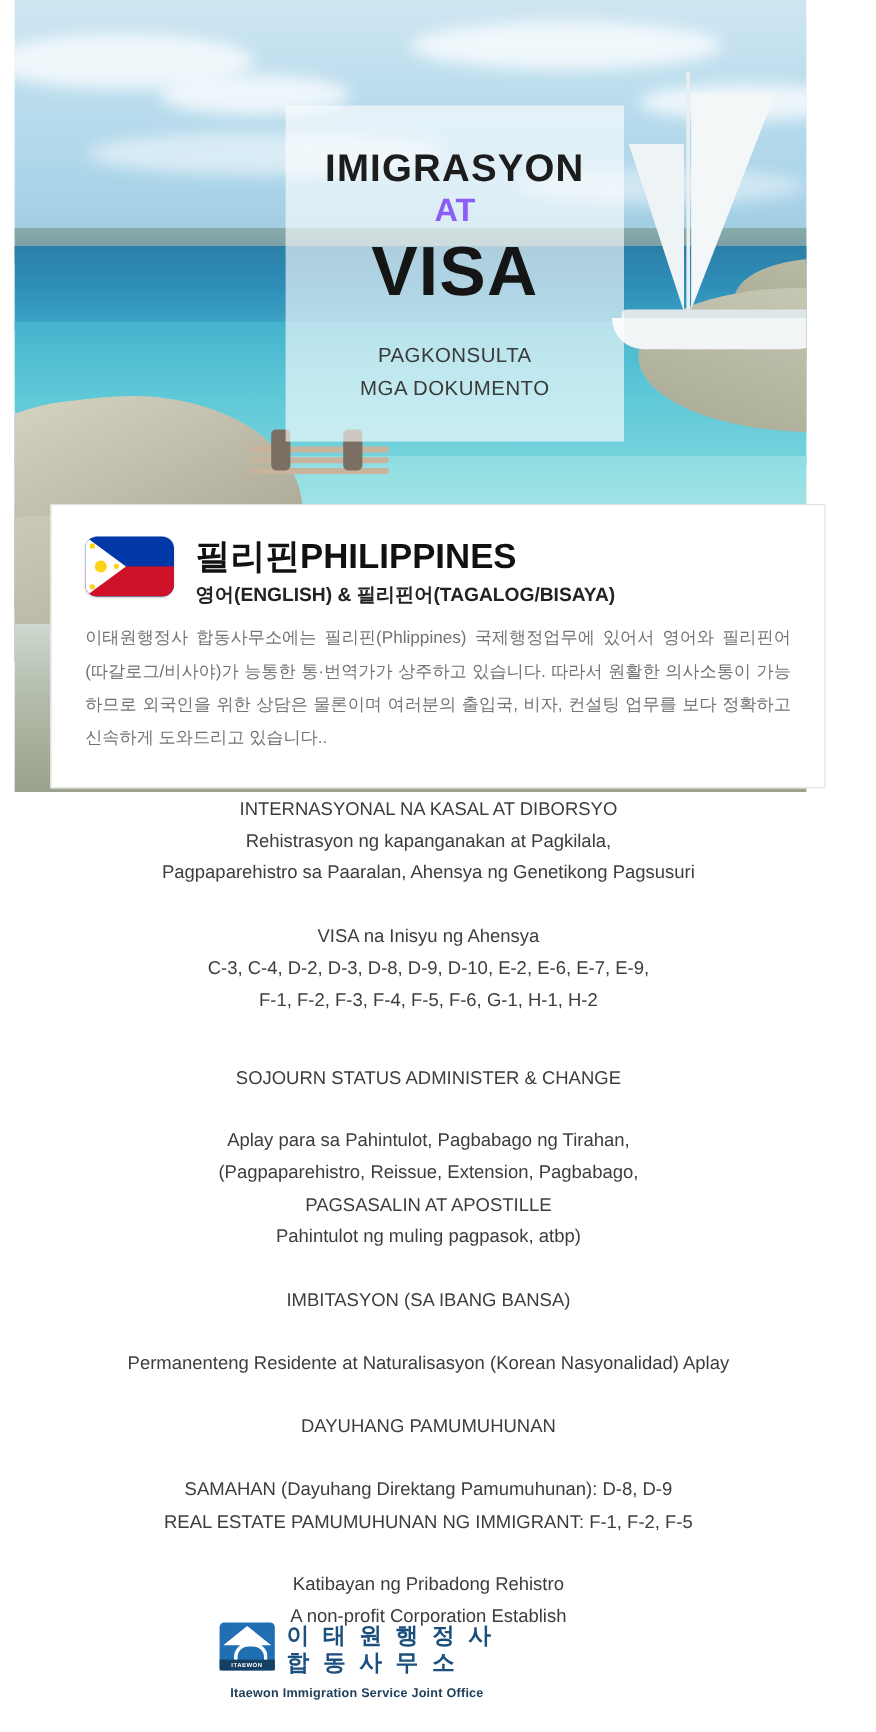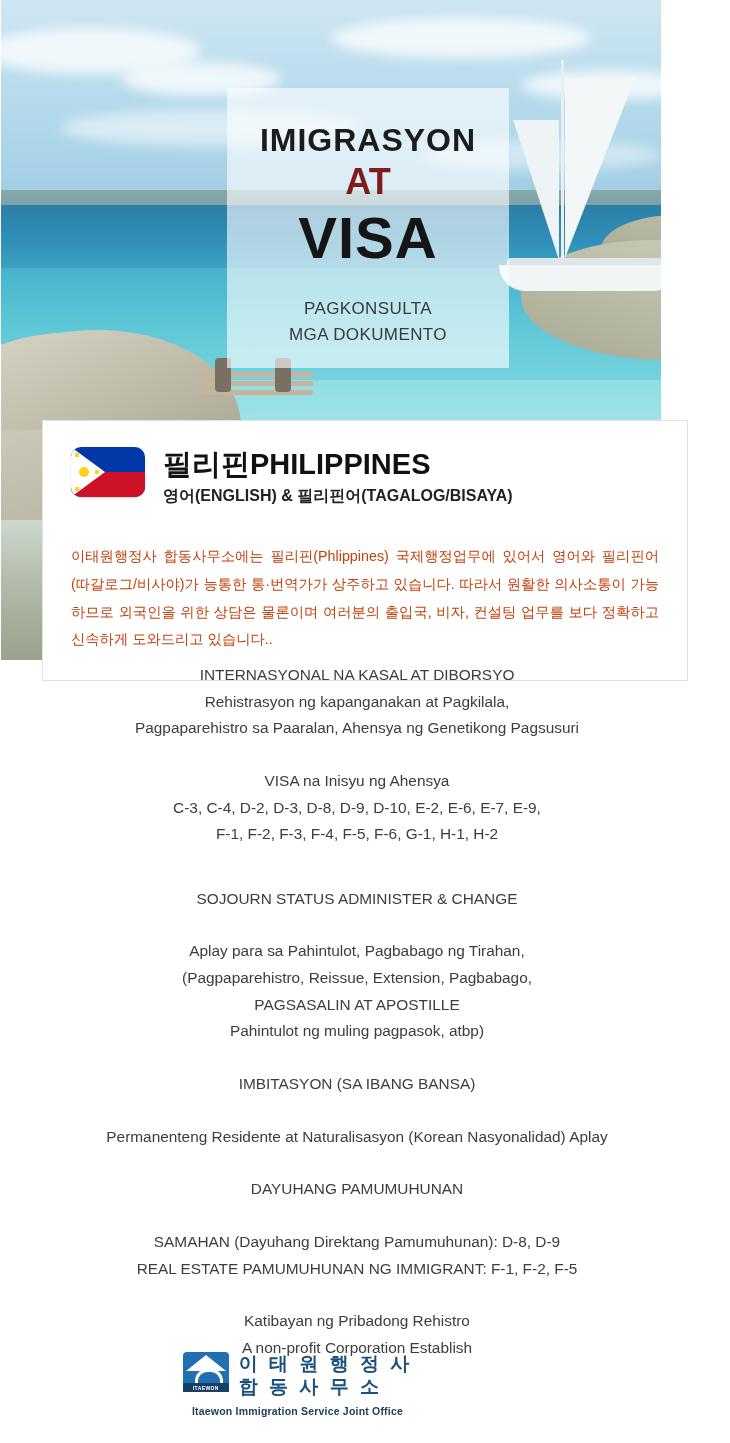--- a/index.html
+++ b/index.html
@@ -12,21 +12,21 @@
     height: 1443px;
     position: relative;
     font-family: "Liberation Sans", sans-serif;
     color: #333;
     overflow: hidden;
   }
 
   
   .hero {
     position: absolute;
-    top: 0; left: 1px;
+    top: 0; left: 12px;
     width: 660px;
     height: 660px;
     overflow: hidden;
   }
   .sky {
     position: absolute;
     top: 0; left: 0;
     width: 730px;
     height: 215px;
     background: linear-gradient(180deg, #cfe6f2 0%, #b9dced 40%, #a9d3e8 75%, #9fc9e0 100%);
@@ -187,23 +187,23 @@
   }
   .title-line1 {
     font-size: 32px;
     font-weight: bold;
     letter-spacing: 1px;
     color: #1c1c1c;
     line-height: 1.15;
     text-align: center;
   }
   .title-line2 {
-    font-size: 36px;
-    font-weight: bold;
-    color: #7f1d1d;
+    font-size: 27px;
+    font-weight: bold;
+    color: #8b5cf6;
     line-height: 1.25;
     text-align: left;
   }
   .title-big {
     font-size: 58px;
     font-weight: bold;
     color: #151515;
     letter-spacing: 1px;
     line-height: 1.1;
     margin-top: 2px;
@@ -273,24 +273,24 @@
     color: #111;
     line-height: 1.2;
   }
   .card-subtitle {
     font-size: 16px;
     font-weight: bold;
     color: #222;
     margin-top: 4px;
   }
   .card-body {
-    margin-top: 36px;
+    margin-top: 12px;
     font-size: 14.3px;
     line-height: 1.95;
-    color: #c2410c;
+    color: #737373;
     text-align: justify;
   }
 
   
   .content {
     position: absolute;
     top: 662px; left: 0;
     width: 714px;
     text-align: center;
     color: #3b3b3b;

